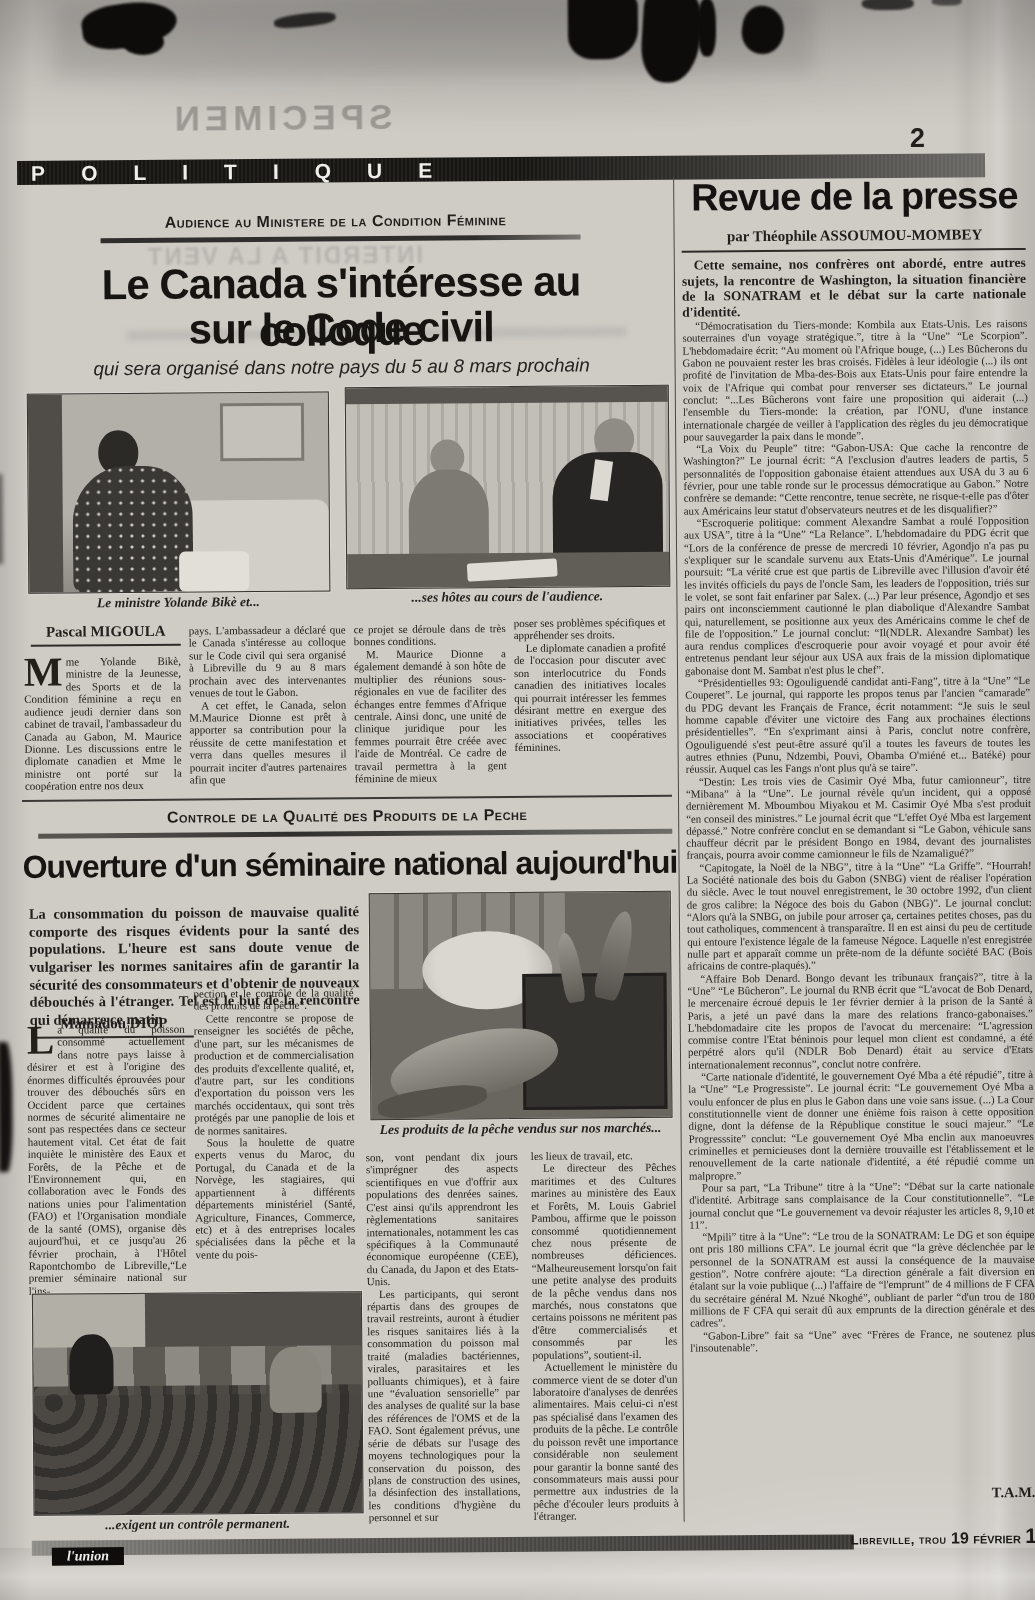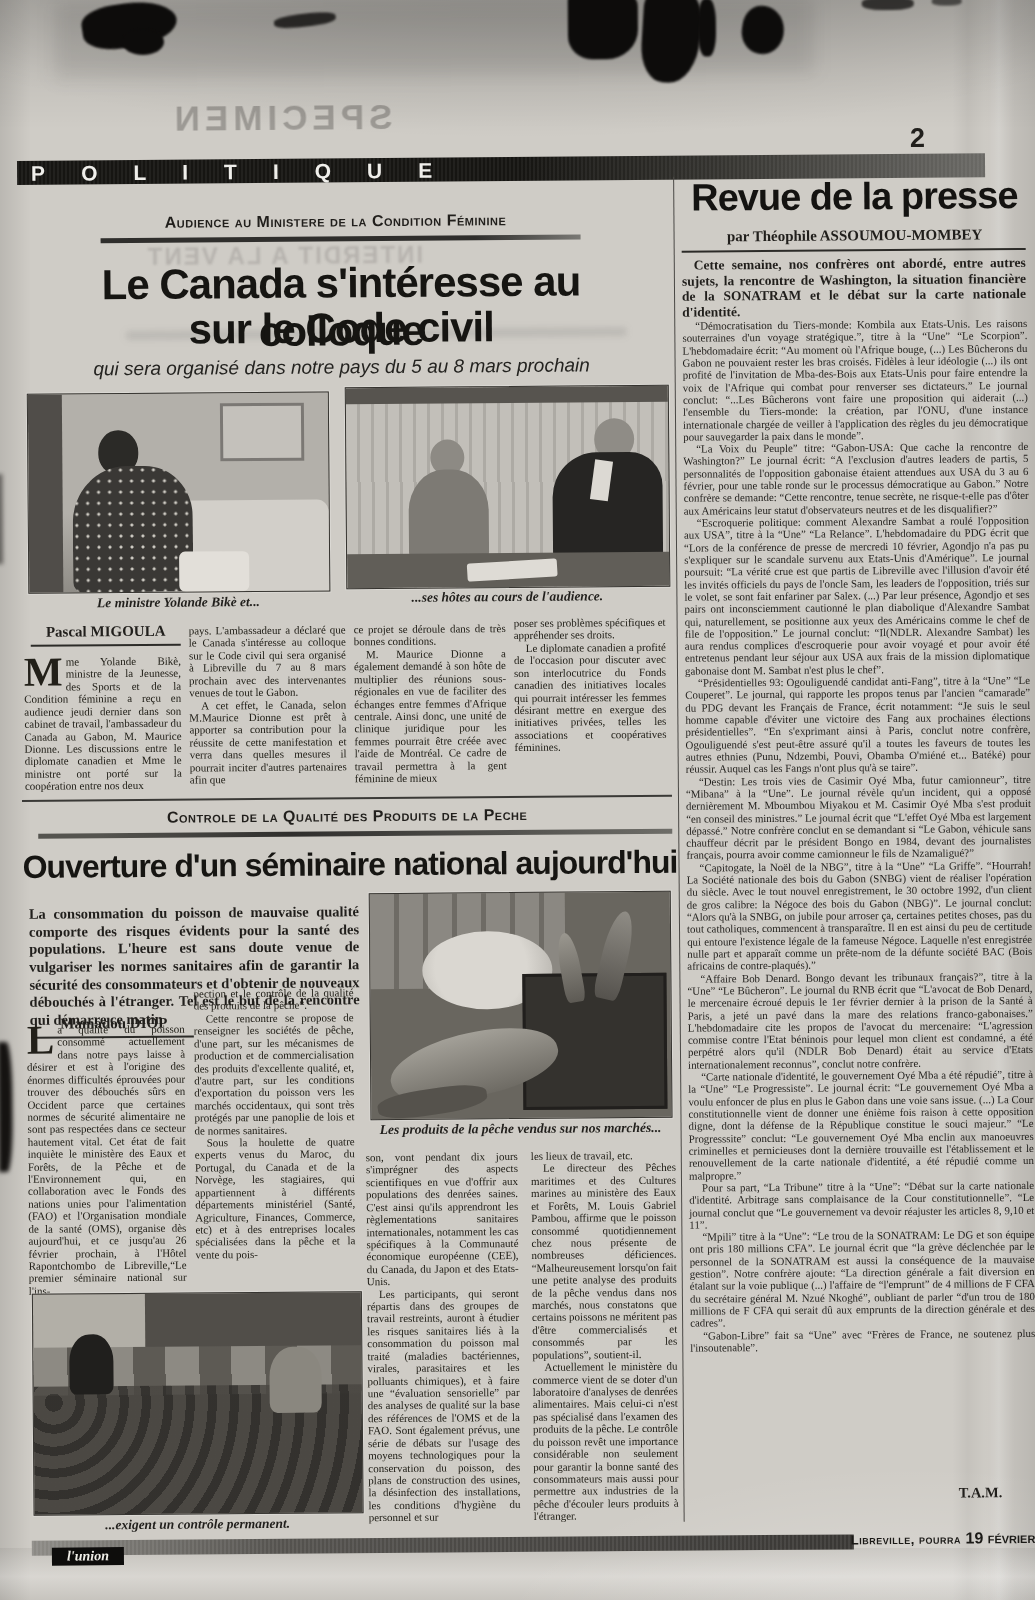--- a/index.html
+++ b/index.html
@@ -78,21 +78,21 @@
 
   .v-divider{position:absolute;left:678px;top:178px;width:1px;height:1345px;background:#4a4845;}
 
   
   .rev-title{position:absolute;left:688px;top:178px;width:342px;margin:0;text-align:center;font-family:"Liberation Sans",sans-serif;font-weight:bold;font-size:38px;letter-spacing:-1px;color:#141311;}
   .rev-byline{position:absolute;left:688px;top:230px;width:342px;text-align:center;font-weight:bold;font-size:15px;}
   .rev-rule{position:absolute;left:686px;top:252px;width:344px;height:2px;background:#2c2b28;}
   .rev-intro{position:absolute;left:686px;top:259px;width:344px;font-weight:bold;font-size:13.5px;line-height:1.16;text-align:justify;text-indent:12px;}
   .rev-body{position:absolute;left:686px;top:321px;width:345px;font-size:10.9px;line-height:1.13;text-align:justify;}
   .rev-body p{margin:0;text-indent:13px;}
-  .rev-sig{position:absolute;left:920px;top:1488px;width:110px;text-align:center;font-weight:bold;font-size:14.5px;}
+  .rev-sig{position:absolute;left:920px;top:1488px;width:110px;text-align:right;font-weight:bold;font-size:14.5px;}
 
   
   .foot-bar{position:absolute;left:26px;top:1537px;width:822px;height:15px;
     background:linear-gradient(90deg,#8d8b86 0,#55534f 30%,#454340 70%,#393734 100%);}
   .foot-bar:after{content:"";position:absolute;inset:0;background:repeating-linear-gradient(90deg,rgba(255,255,255,0.07) 0 2px,transparent 2px 4px);}
   .union-box{position:absolute;left:46px;top:1544px;width:72px;height:18px;background:#0e0d0c;color:#f1efe9;font-weight:bold;font-style:italic;font-size:14px;text-align:center;line-height:17px;}
   .dateline{position:absolute;left:845px;top:1528px;width:186px;text-align:right;font-family:"Liberation Sans",sans-serif;font-weight:bold;color:#1b1a17;white-space:nowrap;}
   .dl-s{font-variant:small-caps;font-size:13px;letter-spacing:0.5px;}
   .dl-m{font-variant:small-caps;font-size:16px;}
   .dl-y{font-size:21px;}
@@ -158,21 +158,21 @@
   </figure>
   <figcaption class="cap cap-left">Le ministre Yolande Bikè et...</figcaption>
   <figcaption class="cap cap-right">...ses hôtes au cours de l'audience.</figcaption>
 
   <div class="byline byline-aud">Pascal MIGOULA</div>
 
   <div class="col aud-c1">
     <p><span class="dropcap">M</span><span>me Yolande Bikè, ministre de la Jeunesse, des Sports et de la Condition féminine a reçu en audience jeudi dernier dans son cabinet de travail, l'ambassadeur du Canada au Gabon, M. Maurice Dionne. Les discussions entre le diplomate canadien et Mme le ministre ont porté sur la coopération entre nos deux</span></p>
   </div>
   <div class="col aud-c2">
-    <p>pays. L'ambassadeur a déclaré que le Canada s'intéresse au colloque sur le Code civil qui sera organisé à Libreville du 7 au 8 mars prochain avec des intervenantes venues de tout le Gabon.</p>
+    <p>pays. L'ambassadeur a déclaré que le Canada s'intéresse au colloque sur le Code civil qui sera organisé à Libreville du 9 au 8 mars prochain avec des intervenantes venues de tout le Gabon.</p>
     <p class="ind">A cet effet, le Canada, selon M.Maurice Dionne est prêt à apporter sa contribution pour la réussite de cette manifestation et verra dans quelles mesures il pourrait inciter d'autres partenaires afin que</p>
   </div>
   <div class="col aud-c3">
     <p>ce projet se déroule dans de très bonnes conditions.</p>
     <p class="ind">M. Maurice Dionne a également demandé à son hôte de multiplier des réunions sous-régionales en vue de faciliter des échanges entre femmes d'Afrique centrale. Ainsi donc, une unité de clinique juridique pour les femmes pourrait être créée avec l'aide de Montréal. Ce cadre de travail permettra à la gent féminine de mieux</p>
   </div>
   <div class="col aud-c4">
     <p>poser ses problèmes spécifiques et appréhender ses droits.</p>
     <p class="ind">Le diplomate canadien a profité de l'occasion pour discuter avec son interlocutrice du Fonds canadien des initiatives locales qui pourrait intéresser les femmes désirant mettre en exergue des initiatives privées, telles les associations et coopératives féminines.</p>
   </div>
@@ -242,18 +242,18 @@
     <p>“Carte nationale d'identité, le gouvernement Oyé Mba a été répudié”, titre à la “Une” “Le Progressiste”. Le journal écrit: “Le gouvernement Oyé Mba a voulu enfoncer de plus en plus le Gabon dans une voie sans issue. (...) La Cour constitutionnelle vient de donner une énième fois raison à cette opposition digne, dont la défense de la République constitue le souci majeur.” “Le Progresssite” conclut: “Le gouvernement Oyé Mba enclin aux manoeuvres criminelles et pernicieuses dont la dernière trouvaille est l'établissement et le renouvellement de la carte nationale d'identité, a été répudié comme un malpropre.”</p>
     <p>Pour sa part, “La Tribune” titre à la “Une”: “Débat sur la carte nationale d'identité. Arbitrage sans complaisance de la Cour constitutionnelle”. “Le journal conclut que “Le gouvernement va devoir réajuster les articles 8, 9,10 et 11”.</p>
     <p>“Mpili” titre à la “Une”: “Le trou de la SONATRAM: Le DG et son équipe ont pris 180 millions CFA”. Le journal écrit que “la grève déclenchée par le personnel de la SONATRAM est aussi la conséquence de la mauvaise gestion”. Notre confrère ajoute: “La direction générale a fait diversion en étalant sur la voie publique (...) l'affaire de “l'emprunt” de 4 millions de F CFA du secrétaire général M. Nzué Nkoghé”, oubliant de parler “d'un trou de 180 millions de F CFA qui serait dû aux emprunts de la direction générale et des cadres”.</p>
     <p>“Gabon-Libre” fait sa “Une” avec “Frères de France, ne soutenez plus l'insoutenable”.</p>
   </div>
   <div class="rev-sig">T.A.M.</div>
 
   <div class="foot-bar"></div>
   <div class="union-box">l'union</div>
   <div class="dateline">
-    <span class="dl-s">Libreville, pourra</span>
+    <span class="dl-s">Libreville, trou</span>
     <span class="dl-m">19 février</span>
     <span class="dl-y">1993</span>
   </div>
 
 </div>
 
 </body></html>

